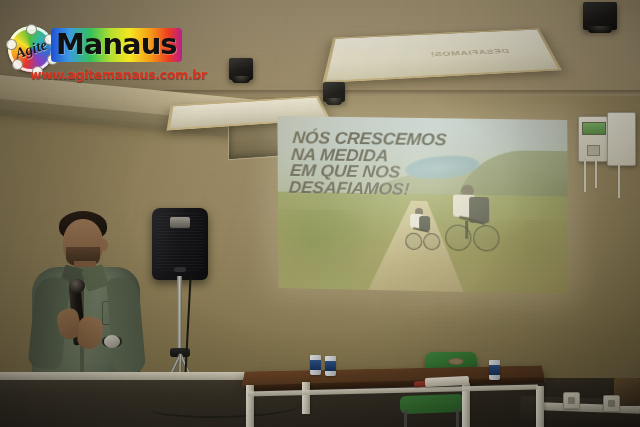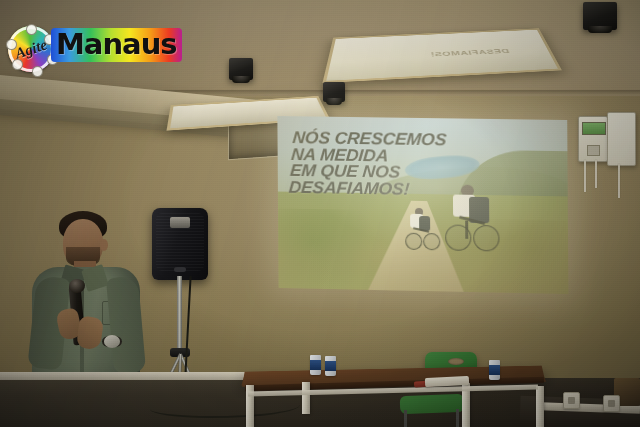--- a/index.html
+++ b/index.html
@@ -723,15 +723,16 @@
       <div class="wm-jingles">
         <div class="wm-jingle" style="left:18px;top:-2px;"></div>
         <div class="wm-jingle" style="left:36px;top:8px;"></div>
         <div class="wm-jingle" style="left:39px;top:28px;"></div>
         <div class="wm-jingle" style="left:24px;top:40px;"></div>
         <div class="wm-jingle" style="left:4px;top:33px;"></div>
         <div class="wm-jingle" style="left:-2px;top:13px;"></div>
       </div>
     </div>
     <div class="wm-main">Manaus</div>
+    <div class="wm-url">www.agitemanaus.com.br</div>
   </div>
 
 </div>
 
 </body></html>

